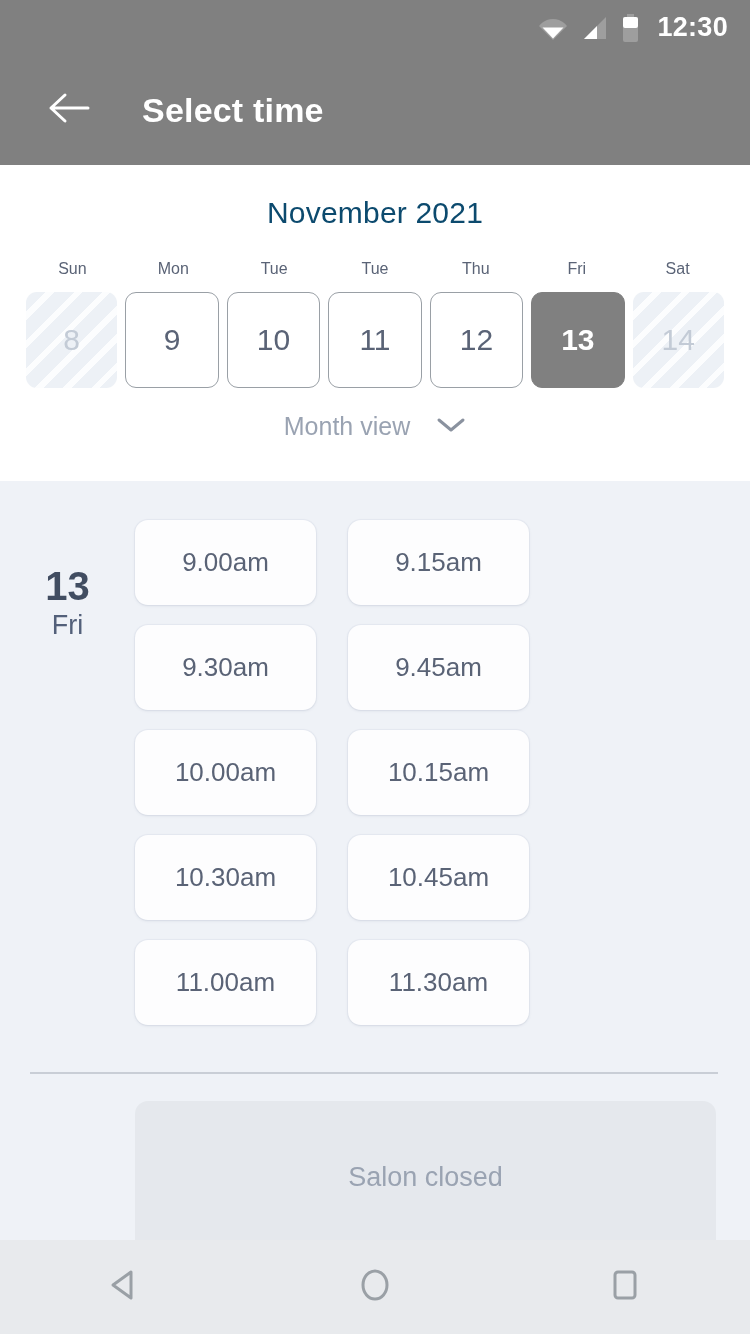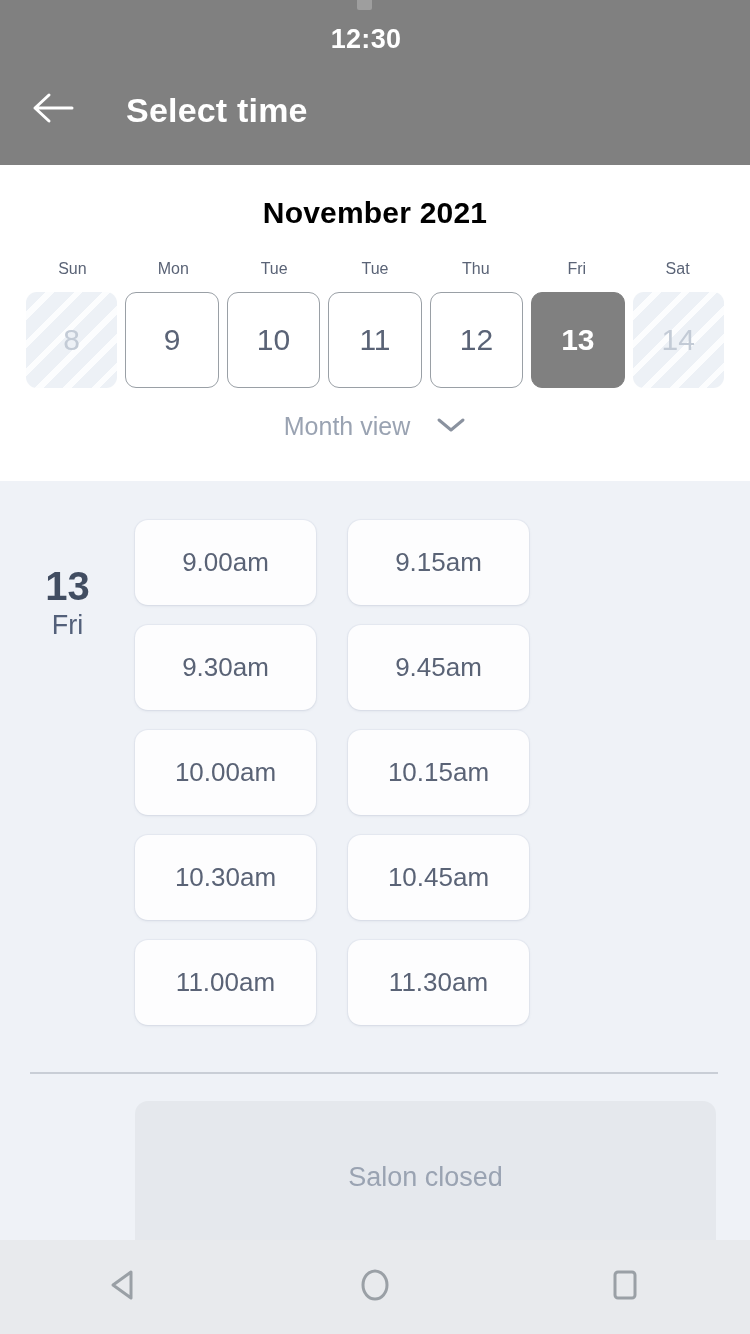--- a/index.html
+++ b/index.html
@@ -9,52 +9,52 @@
     background:#EFF2F7;
     overflow:hidden;
   }
   .phone { position:relative; width:750px; height:1334px; }
 
   
   .statusbar {
     position:absolute; top:0; left:0; width:750px; height:55px;
     background:#808080;
     display:flex; align-items:center; justify-content:flex-end;
-    padding-right:22px; gap:14px;flex-direction:column;
+    padding-right:22px; gap:14px;
   }
   .sb-icon { display:flex; align-items:center; }
   .sb-time {
     color:#FFFFFF; font-size:27px; font-weight:bold;
     letter-spacing:.3px; margin-left:4px;
   }
 
   
   .appbar {
     position:absolute; top:55px; left:0; width:750px; height:110px;
     background:#808080;
-    display:flex; align-items:center;
+    display:flex; align-items:center;padding-left:16px;
   }
   .back-btn {
     width:62px; height:62px; margin-left:22px;
     display:flex; align-items:center; justify-content:center;
     cursor:pointer;
   }
   .appbar-title {
     color:#FFFFFF; font-size:34px; font-weight:bold;
     margin-left:42px; letter-spacing:.2px;
   }
 
   
   .calendar {
     position:absolute; top:165px; left:0; width:750px; height:316px;
     background:#FFFFFF;
   }
   .cal-month {
-    text-align:center; color:#000000;
-    font-size:30px; font-weight:700;
+    text-align:center; color:#0c4a6e;
+    font-size:30px; font-weight:400;
     padding-top:31px; letter-spacing:.2px;
   }
   .cal-dow {
     display:flex; margin-top:30px; padding:0 22px;
   }
   .cal-dow span {
     flex:1; text-align:center; color:#5A6376;
     font-size:16px;
   }
   .cal-days {

